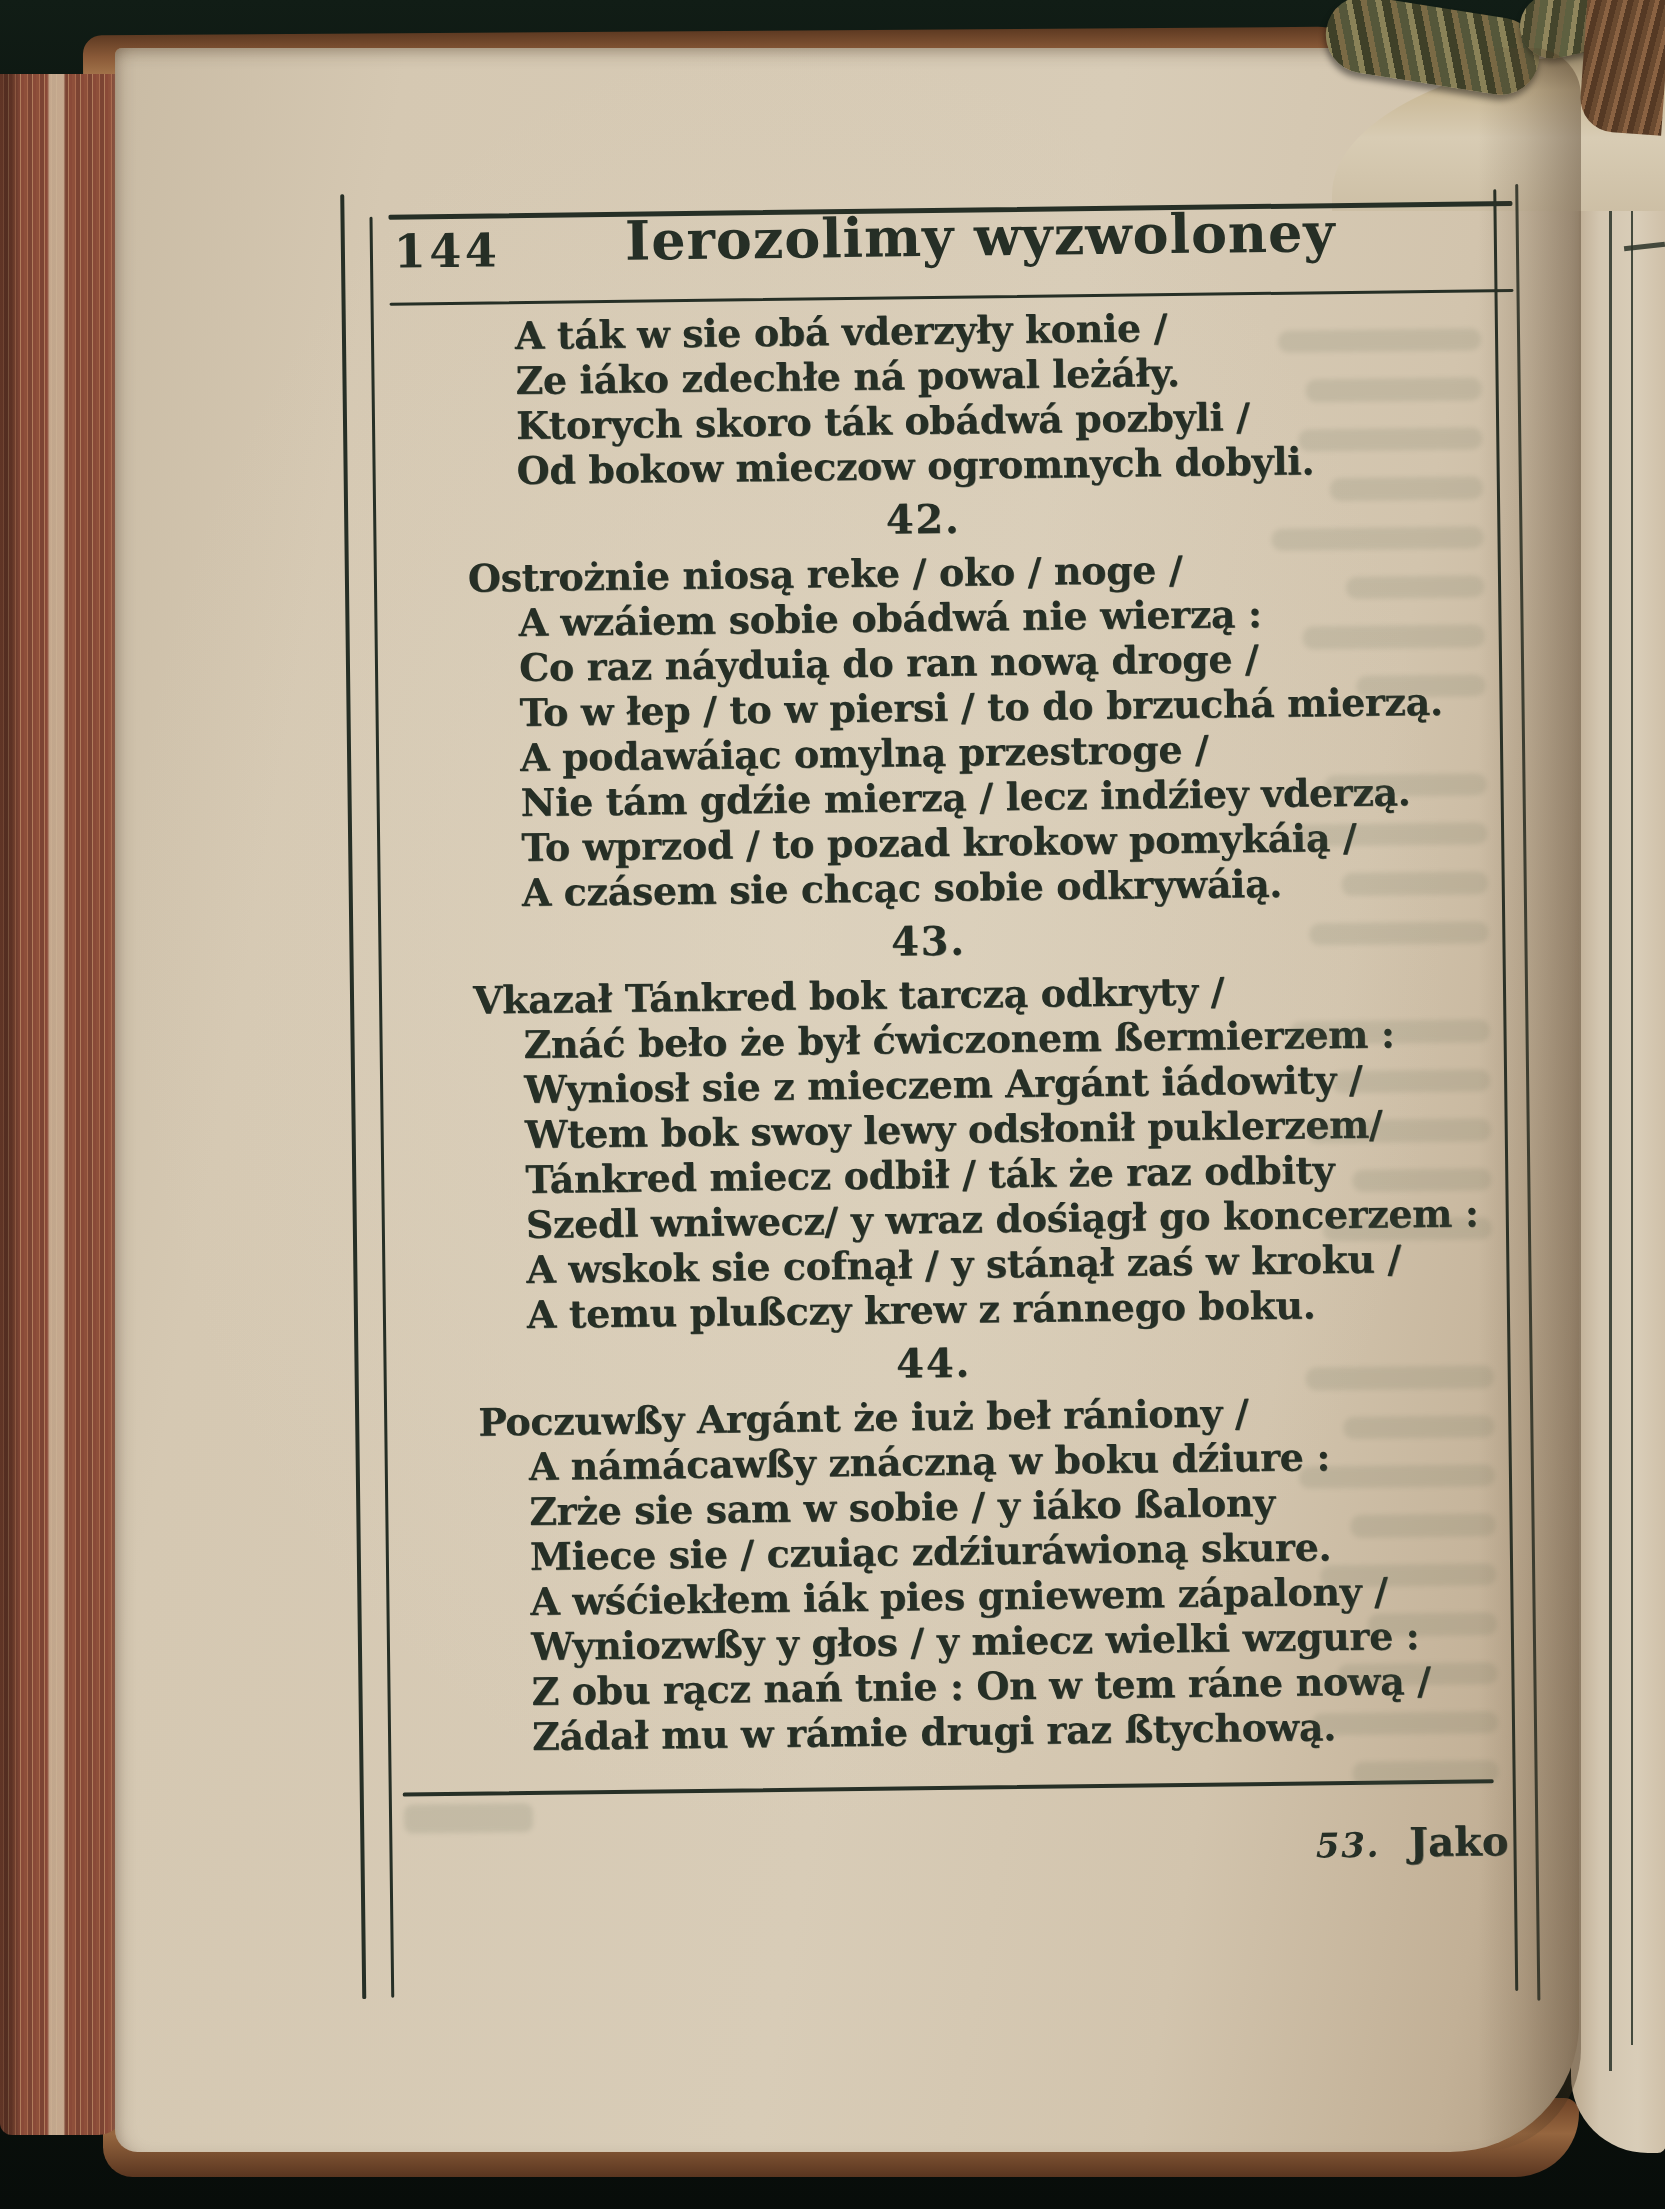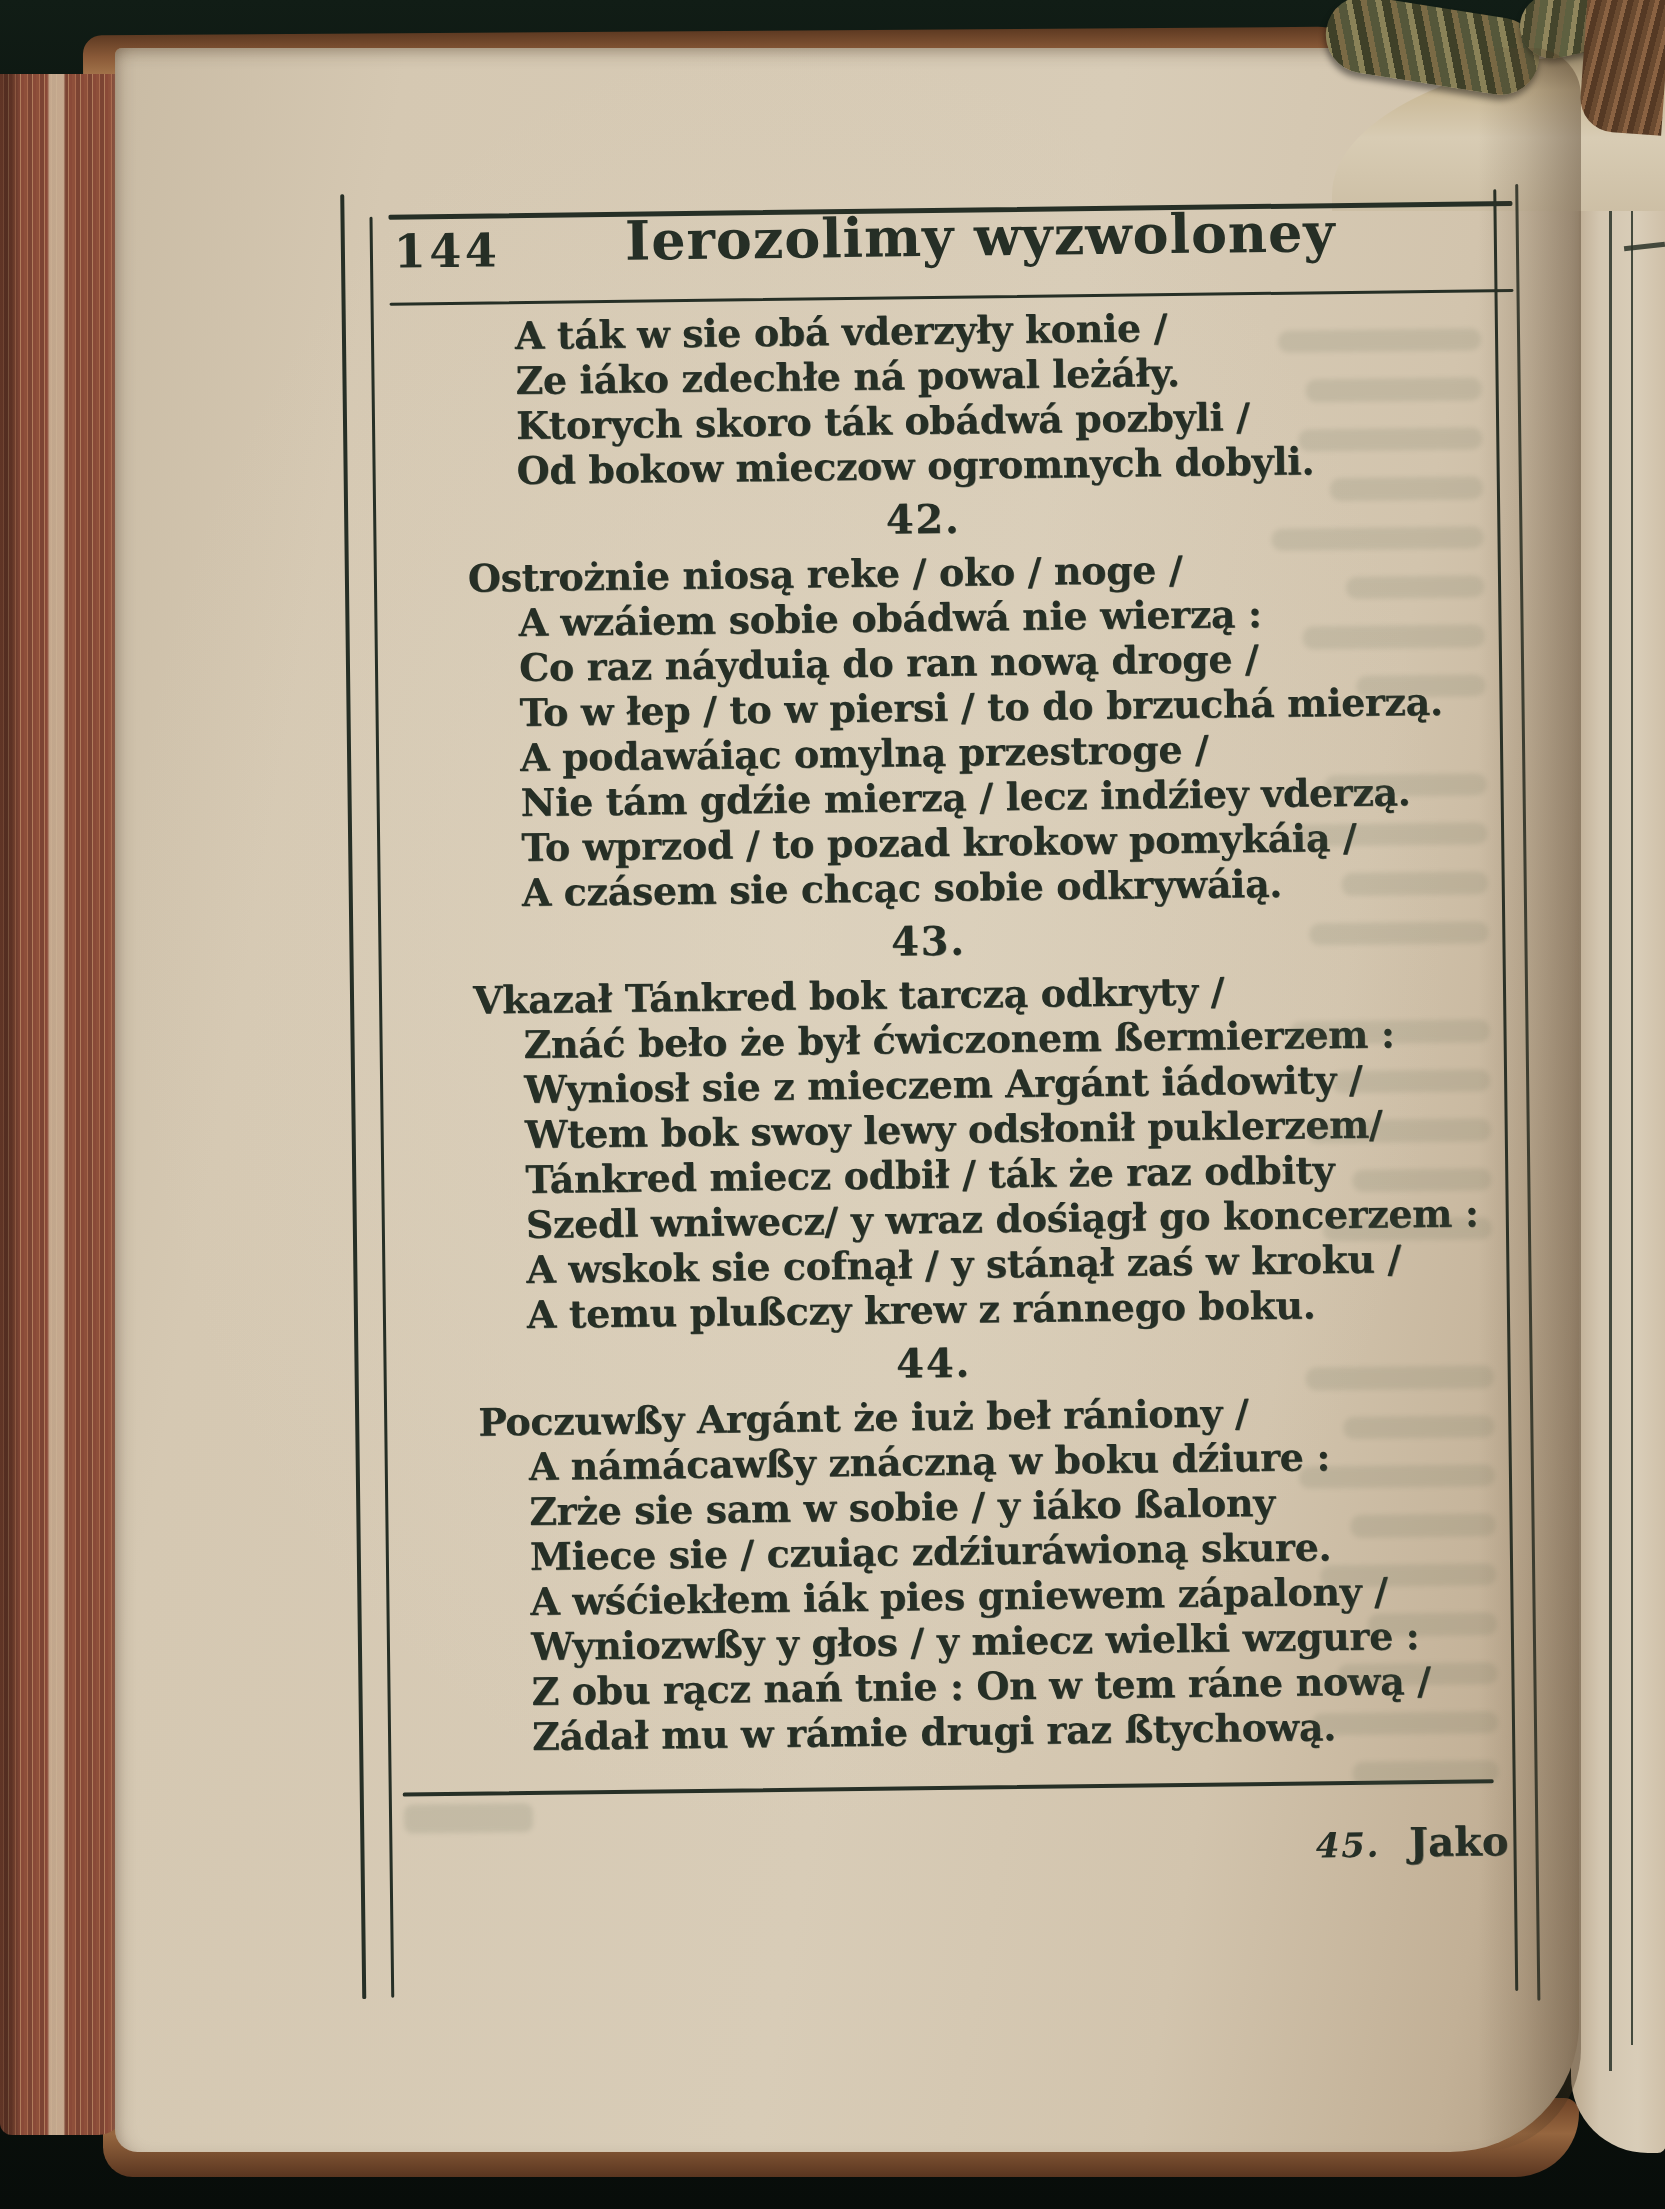--- a/index.html
+++ b/index.html
@@ -174,21 +174,21 @@
         <div class="line">Zrże sie sam w sobie / y iáko ßalony</div>
         <div class="line">Miece sie / czuiąc zdźiuráwioną skure.</div>
         <div class="line">A wśćiekłem iák pies gniewem zápalony /</div>
         <div class="line">Wyniozwßy y głos / y miecz wielki wzgure :</div>
         <div class="line">Z obu rącz nań tnie : On w tem ráne nową /</div>
         <div class="line">Zádał mu w rámie drugi raz ßtychową.</div>
       </div>
     </div>
 
   <div class="catchword-row">
-    <span class="next-stanza-no">45.</span><span class="catchword">Jako</span>
+    <span class="next-stanza-no">53.</span><span class="catchword">Jako</span>
   </div>
 
   <div class="ghosts" id="ghosts">
       <div class="ghost-line" style="width: 203px;"></div>
       <div class="ghost-line" style="width: 176px;"></div>
       <div class="ghost-line" style="width: 184px;"></div>
       <div class="ghost-line" style="width: 153px;"></div>
       <div class="ghost-line" style="width: 212px;"></div>
       <div class="ghost-line" style="width: 138px;"></div>
       <div class="ghost-line" style="width: 182px;"></div>

